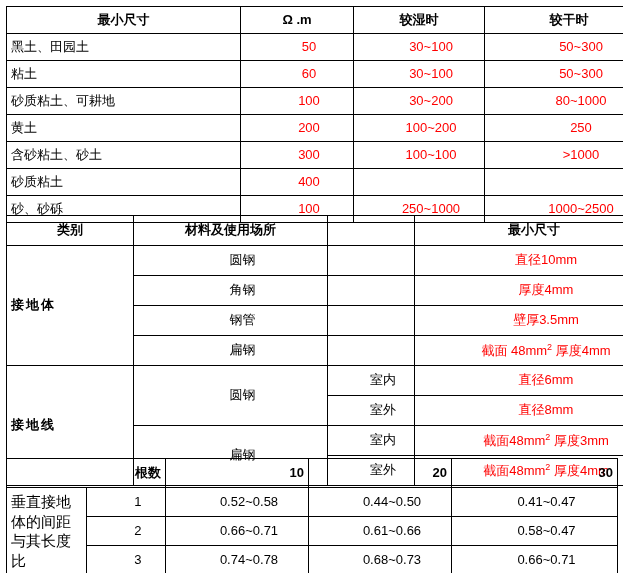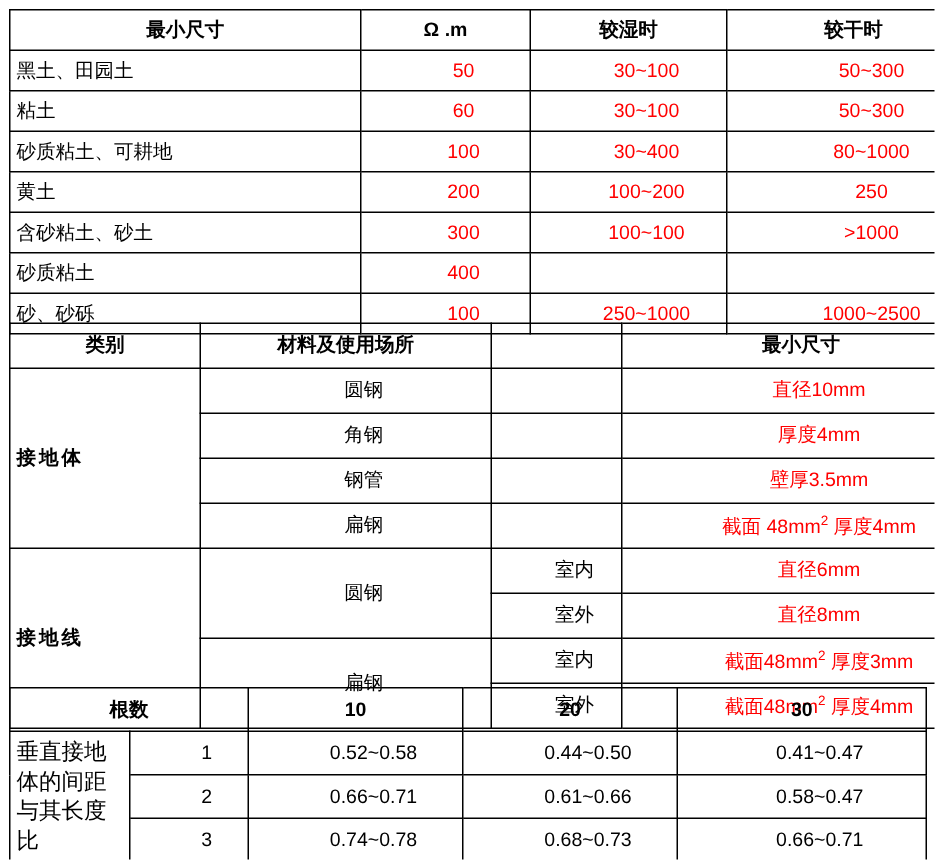--- a/index.html
+++ b/index.html
@@ -87,21 +87,21 @@
     width: 611px;
   }
   #table-ratio td { height: 24px; }
   #table-ratio .r0 { width: 150px; }
   #table-ratio .r1 { width: 36px; }
   #table-ratio .r2 { width: 134px; }
   #table-ratio .r3 { width: 134px; }
   #table-ratio .r4 { width: 157px; }
   #table-ratio thead td {
     font-weight: bold;
-    text-align: center;
+    text-align: right;
   }
   #table-ratio .rowlabel {
     font-weight: normal;
     text-align: left;
     line-height: 1.3;
     font-size: 15px;
   }
   sup { font-size: 9px; }
 </style>
 </head>
@@ -127,21 +127,21 @@
       </tr>
       <tr>
         <td class="c0 lft">粘土</td>
         <td class="c1 ctr red">60</td>
         <td class="c2 ctr red">30~100</td>
         <td class="c3 ctr red">50~300</td>
       </tr>
       <tr>
         <td class="c0 lft">砂质粘土、可耕地</td>
         <td class="c1 ctr red">100</td>
-        <td class="c2 ctr red">30~400</td>
+        <td class="c2 ctr red">30~200</td>
         <td class="c3 ctr red">80~1000</td>
       </tr>
       <tr>
         <td class="c0 lft">黄土</td>
         <td class="c1 ctr red">200</td>
         <td class="c2 ctr red">100~200</td>
         <td class="c3 ctr red">250</td>
       </tr>
       <tr>
         <td class="c0 lft">含砂粘土、砂土</td>

